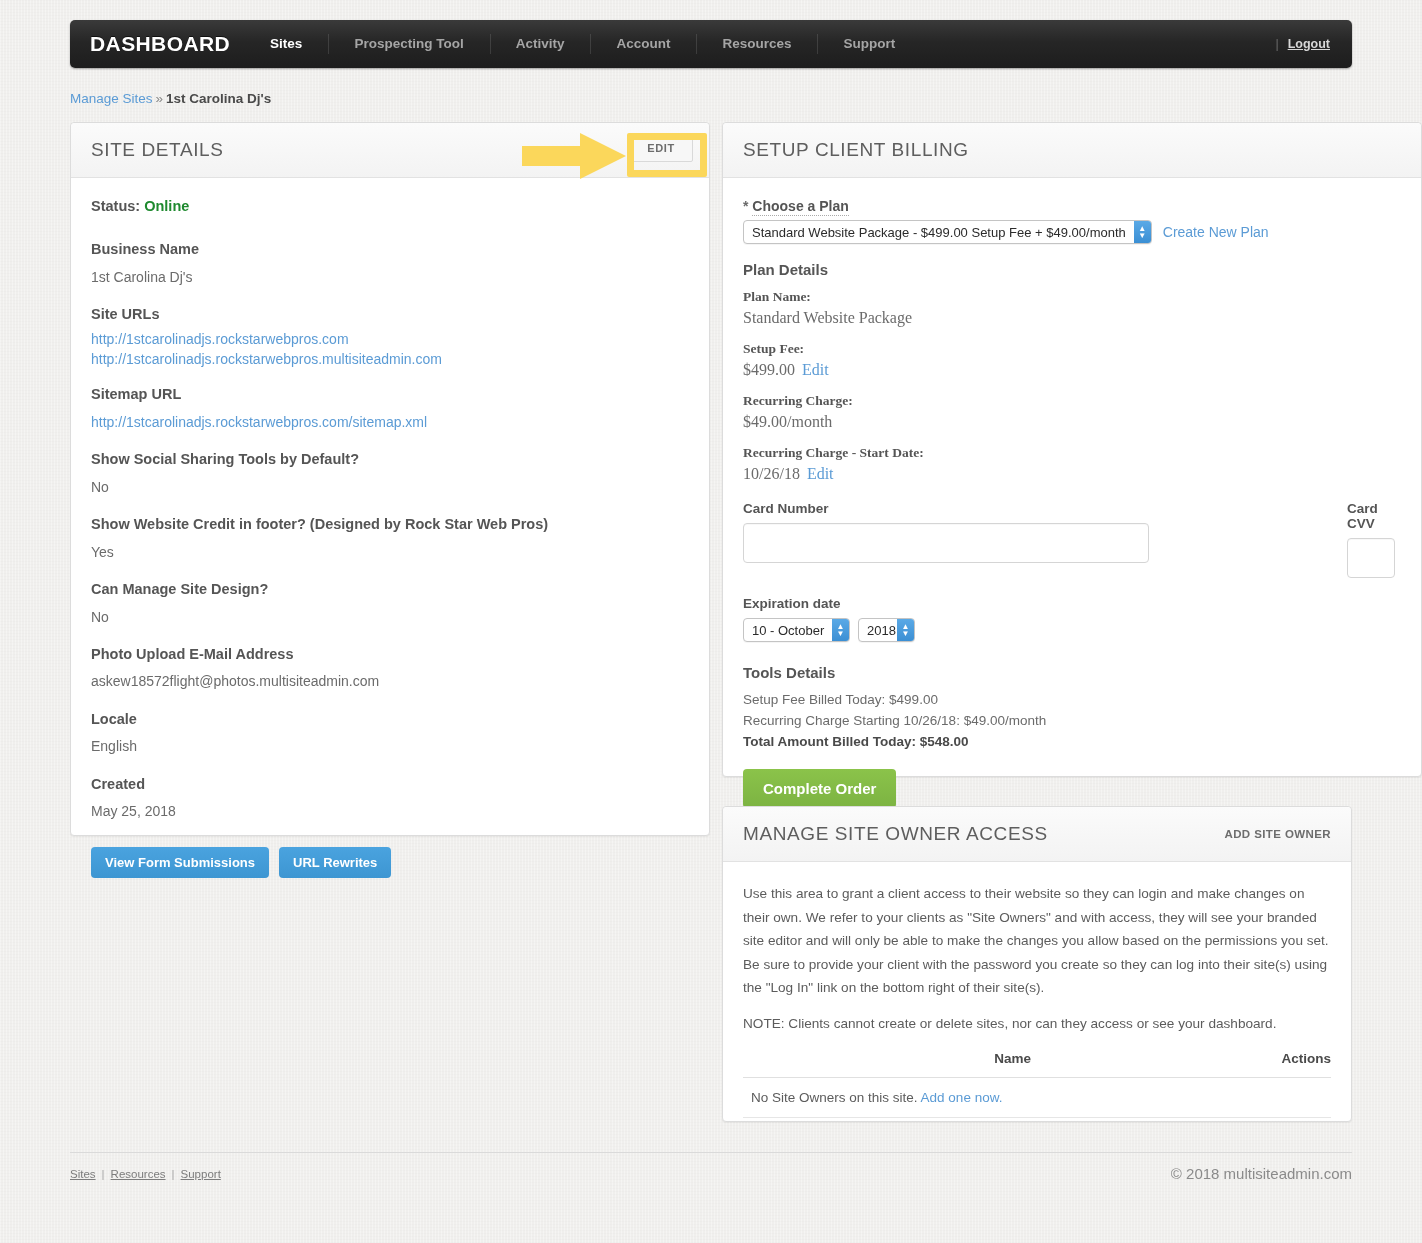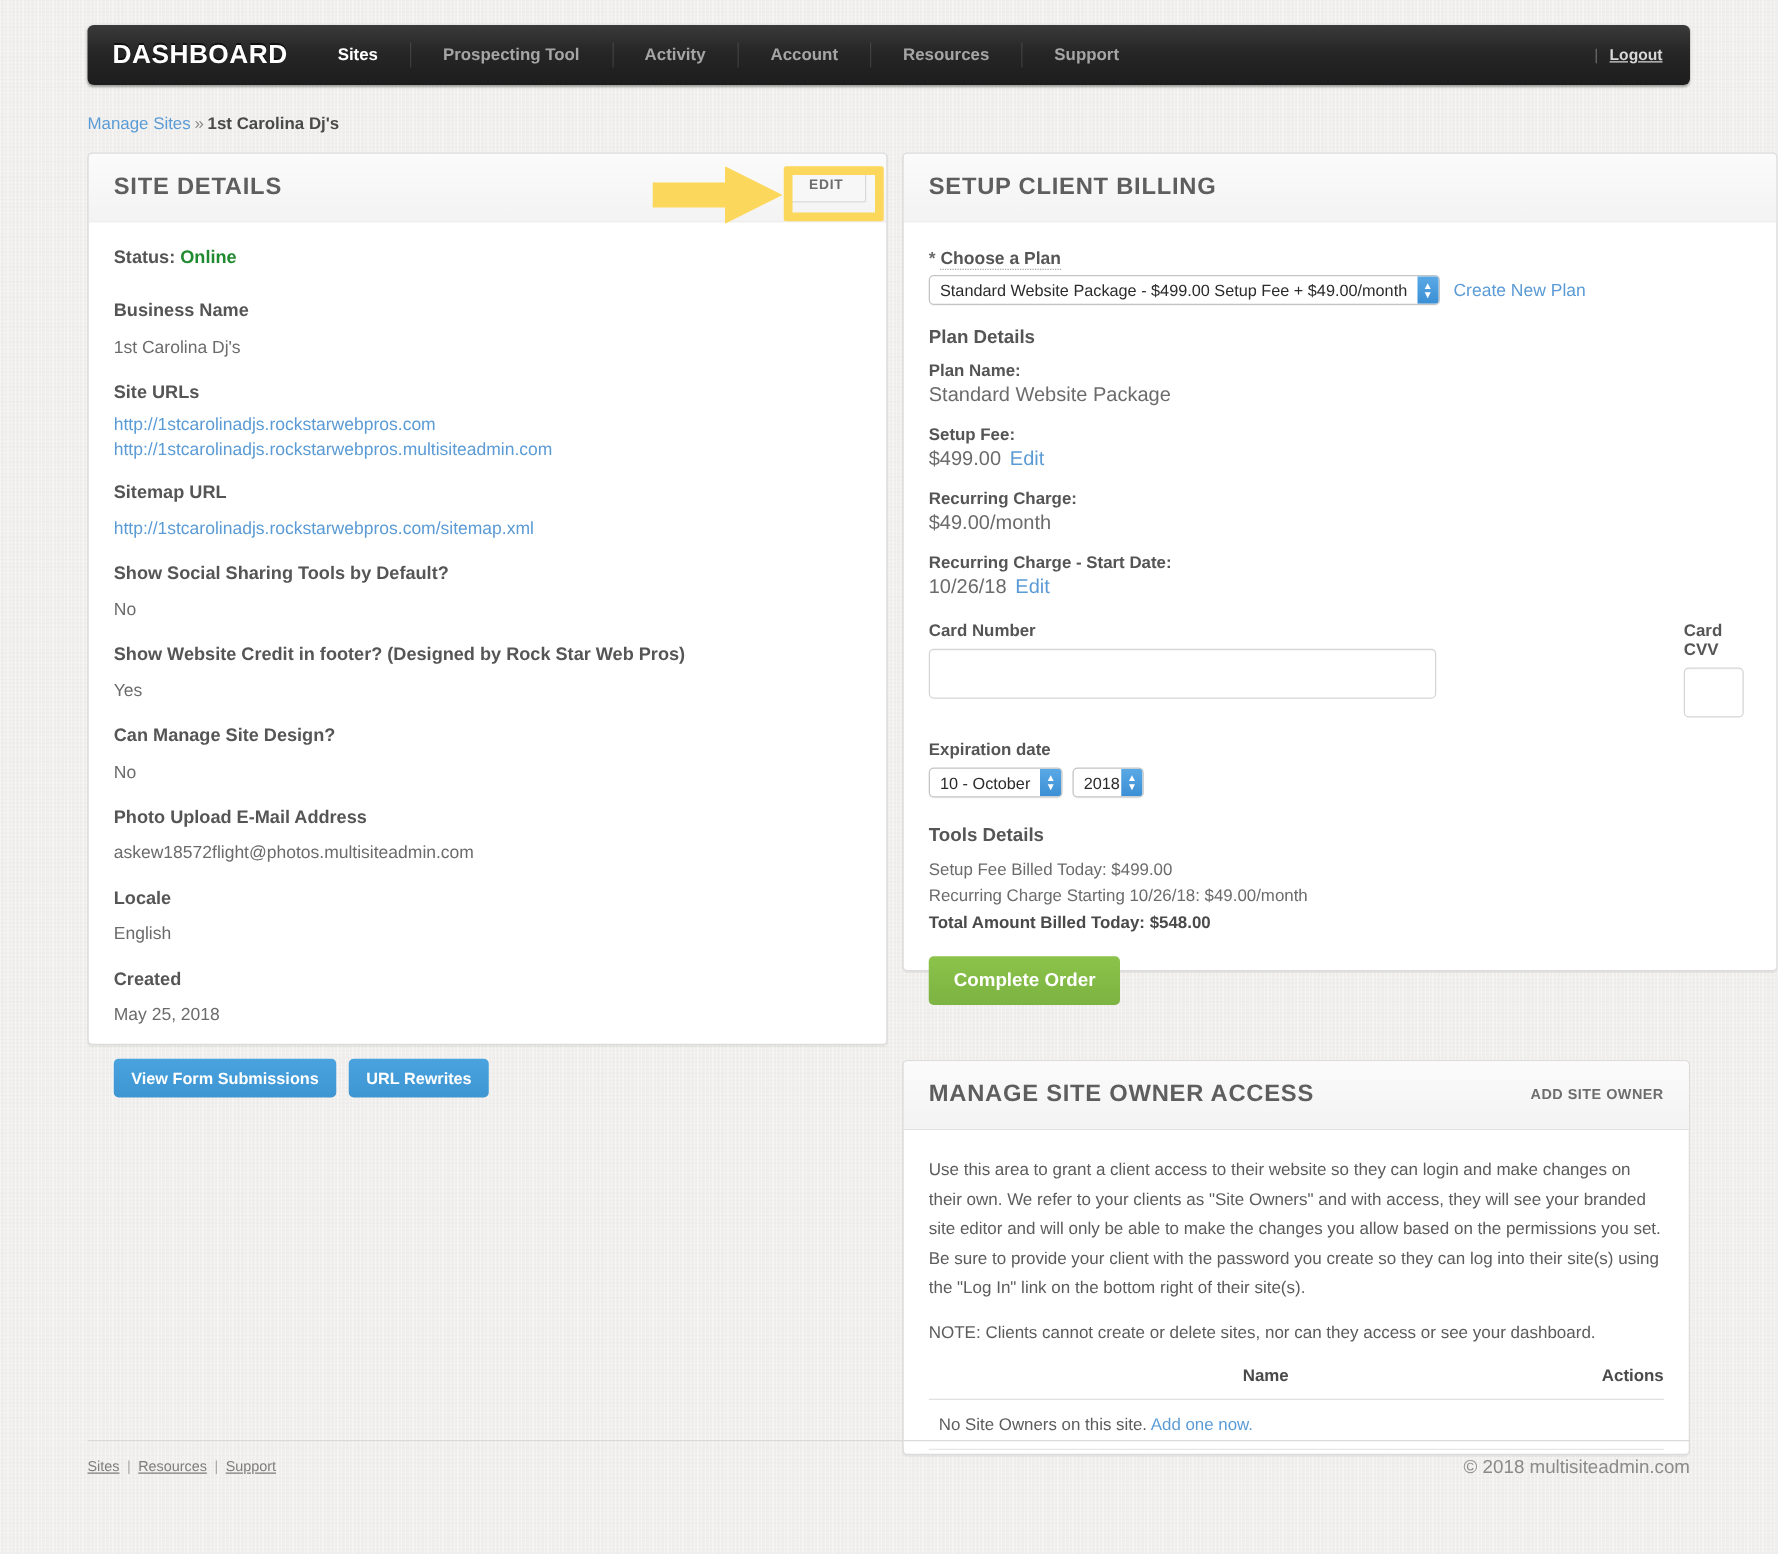--- a/index.html
+++ b/index.html
@@ -100,21 +100,21 @@
     border-bottom:1px solid #e2e2e2;
     border-radius:4px 4px 0 0;
     display:flex; align-items:center;
     padding:0 20px;
     position:relative;
   }
   .panel-title{
     font-size:19px;
     color:#5e5e5e;
     letter-spacing:0.6px;
-    font-weight:bold;
+    font-weight:normal;
     white-space:nowrap;
   }
   .panel-body{ padding:20px 20px 22px 20px; }
 
   
   #site-details-panel{ left:70px; top:122px; width:640px; height:714px; }
   .edit-btn{
     position:absolute; right:16px; top:11px;
     width:64px; height:28px;
     display:flex; align-items:center; justify-content:center;
@@ -167,21 +167,21 @@
     font-size:13px; font-weight:bold;
     border:none; border-radius:4px;
     padding:8px 14px;
     white-space:nowrap;
     cursor:pointer;
     font-family:"Liberation Sans", sans-serif;
   }
 
   
   #billing-panel{ left:722px; top:122px; width:700px; height:655px; }
-  #owner-panel{ left:722px; top:848px; width:630px; height:316px; }
+  #owner-panel{ left:722px; top:806px; width:630px; height:316px; }
 
   .req-label{
     font-size:14px; font-weight:bold; color:#555555; margin-bottom:6px;
   }
   .req-star{ color:#6b6b6b; }
   .dotted{ border-bottom:1px dotted #aaa; padding-bottom:1px; }
 
   .select-row{ display:flex; align-items:center; gap:11px; margin-bottom:17px; }
   .sel{
     display:inline-flex; align-items:stretch;
@@ -204,21 +204,21 @@
     display:flex; flex-direction:column;
     align-items:center; justify-content:center;
     color:#ffffff; font-size:8px; line-height:7px;
     flex:none;
   }
 
   .sub-head{
     font-size:15px; font-weight:bold; color:#555555;
     margin:16px 0 11px 0;
   }
-  .bf{ margin-bottom:14px; }
+  .bf{ margin-bottom:14px;font-family:Liberation Serif, serif; }
   .bf-label{ font-size:13.5px; font-weight:bold; color:#555555; margin-bottom:4px; }
   .bf-value{ font-size:16px; color:#6b6b6b; }
   .bf-value .ed{ color:#5b9bd5; text-decoration:none; margin-left:7px; }
 
   .card-row{ display:flex; margin-top:18px; align-items:flex-start; }
   .inp-group{ display:flex; flex-direction:column; }
   .inp-label{ font-size:13.5px; font-weight:bold; color:#555555; margin-bottom:7px; }
   .inp{
     border:1px solid #d5d5d5;
     border-radius:4px;

